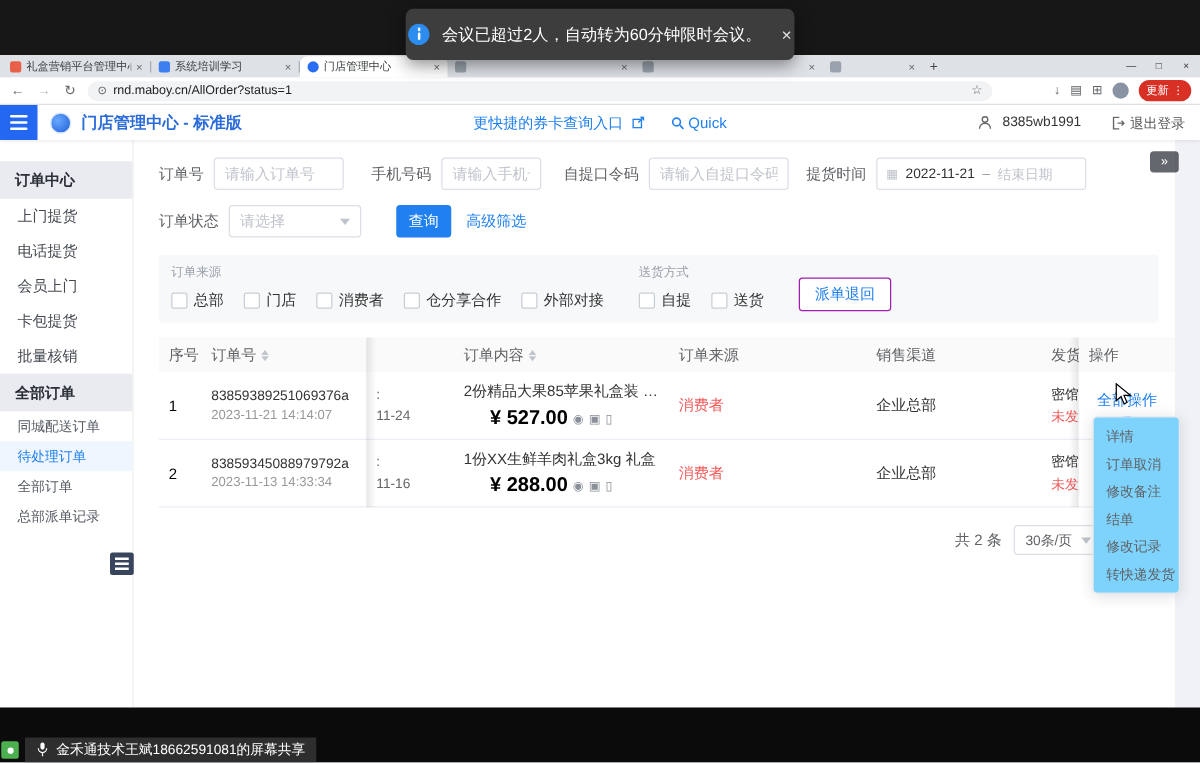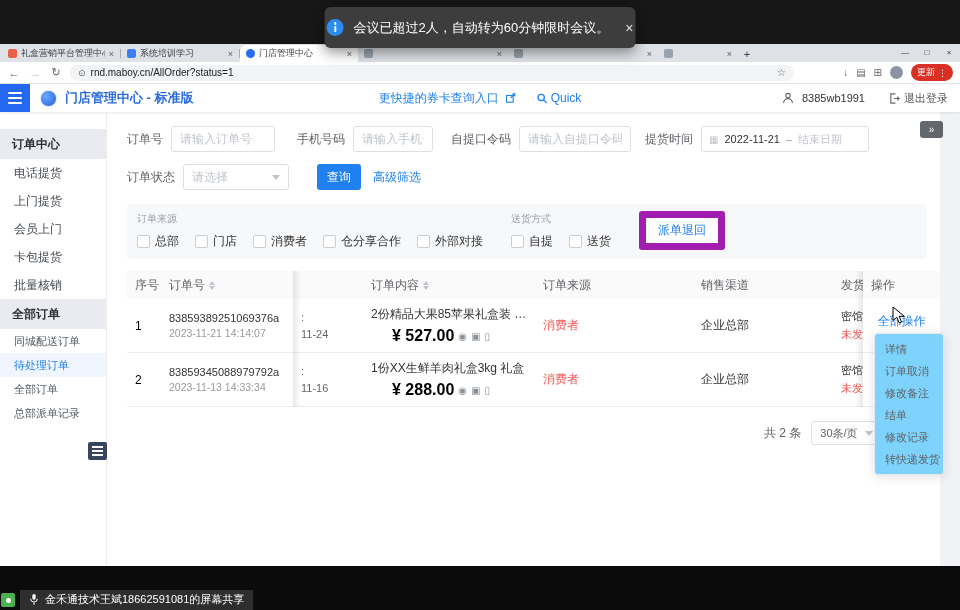--- a/index.html
+++ b/index.html
@@ -97,21 +97,21 @@
   .caret.blue{border-top-color:#2080f0;border-left-width:3.5px;border-right-width:3.5px;border-top-width:4.5px;}
   .search-btn{width:44px;height:26px;background:#2080f0;color:#fff;font-size:12px;border:none;border-radius:3px;margin-left:28px;cursor:pointer;font-family:inherit;}
   .adv-link{color:#2080f0;font-size:12px;margin-left:12px;cursor:pointer;}
 
   
   .filter-panel{margin-top:14px;margin-right:13px;background:#f7f8fa;border-radius:3px;padding:7px 10px 9px;display:flex;align-items:flex-end;gap:28px;}
   .fp-label{font-size:10px;color:#9aa0ab;margin-bottom:7px;}
   .fp-opts{display:flex;gap:16px;}
   .cb{display:flex;align-items:center;gap:5px;font-size:12px;color:#333;cursor:pointer;white-space:nowrap;}
   .cb-box{width:13px;height:13px;border:1px solid #c9cdd4;border-radius:2px;background:#fff;flex:none;}
-  .return-btn{border:7px solid #a21caf;color:#2080f0;background:#fff;font-size:12px;border-radius:3px;padding:4px 12px;cursor:pointer;font-family:inherit;white-space:nowrap;}
+  .return-btn{border:1px solid #a21caf;color:#2080f0;background:#fff;font-size:12px;border-radius:3px;padding:4px 12px;cursor:pointer;font-family:inherit;white-space:nowrap;}
 
   
   .table{margin-top:12px;width:813px;position:relative;font-size:12px;}
   .thead{display:flex;background:#fafafa;height:28px;align-items:center;color:#606266;}
   .th{padding:0 8px;white-space:nowrap;overflow:hidden;display:flex;align-items:center;}
   .trow{display:flex;height:54px;border-bottom:1px solid #ebeef5;background:#fff;}
   .td{padding:0 8px;overflow:hidden;display:flex;flex-direction:column;justify-content:center;height:100%;}
   .c-seq{width:34px;}
   .c-order{width:132px;}
   .c-pickup{width:70px;}
@@ -268,22 +268,22 @@
         </svg>
         <span>退出登录</span>
       </span>
     </div>
   </div>
 
   <div class="content">
 
     <aside class="sidebar">
       <div class="side-sec">订单中心</div>
+      <div class="side-item">上门提货</div>
       <div class="side-item">电话提货</div>
-      <div class="side-item">上门提货</div>
       <div class="side-item">会员上门</div>
       <div class="side-item">卡包提货</div>
       <div class="side-item">批量核销</div>
       <div class="side-sec">全部订单</div>
       <div class="side-sub">同城配送订单</div>
       <div class="side-sub active">待处理订单</div>
       <div class="side-sub">全部订单</div>
       <div class="side-sub">总部派单记录</div>
     </aside>
 

